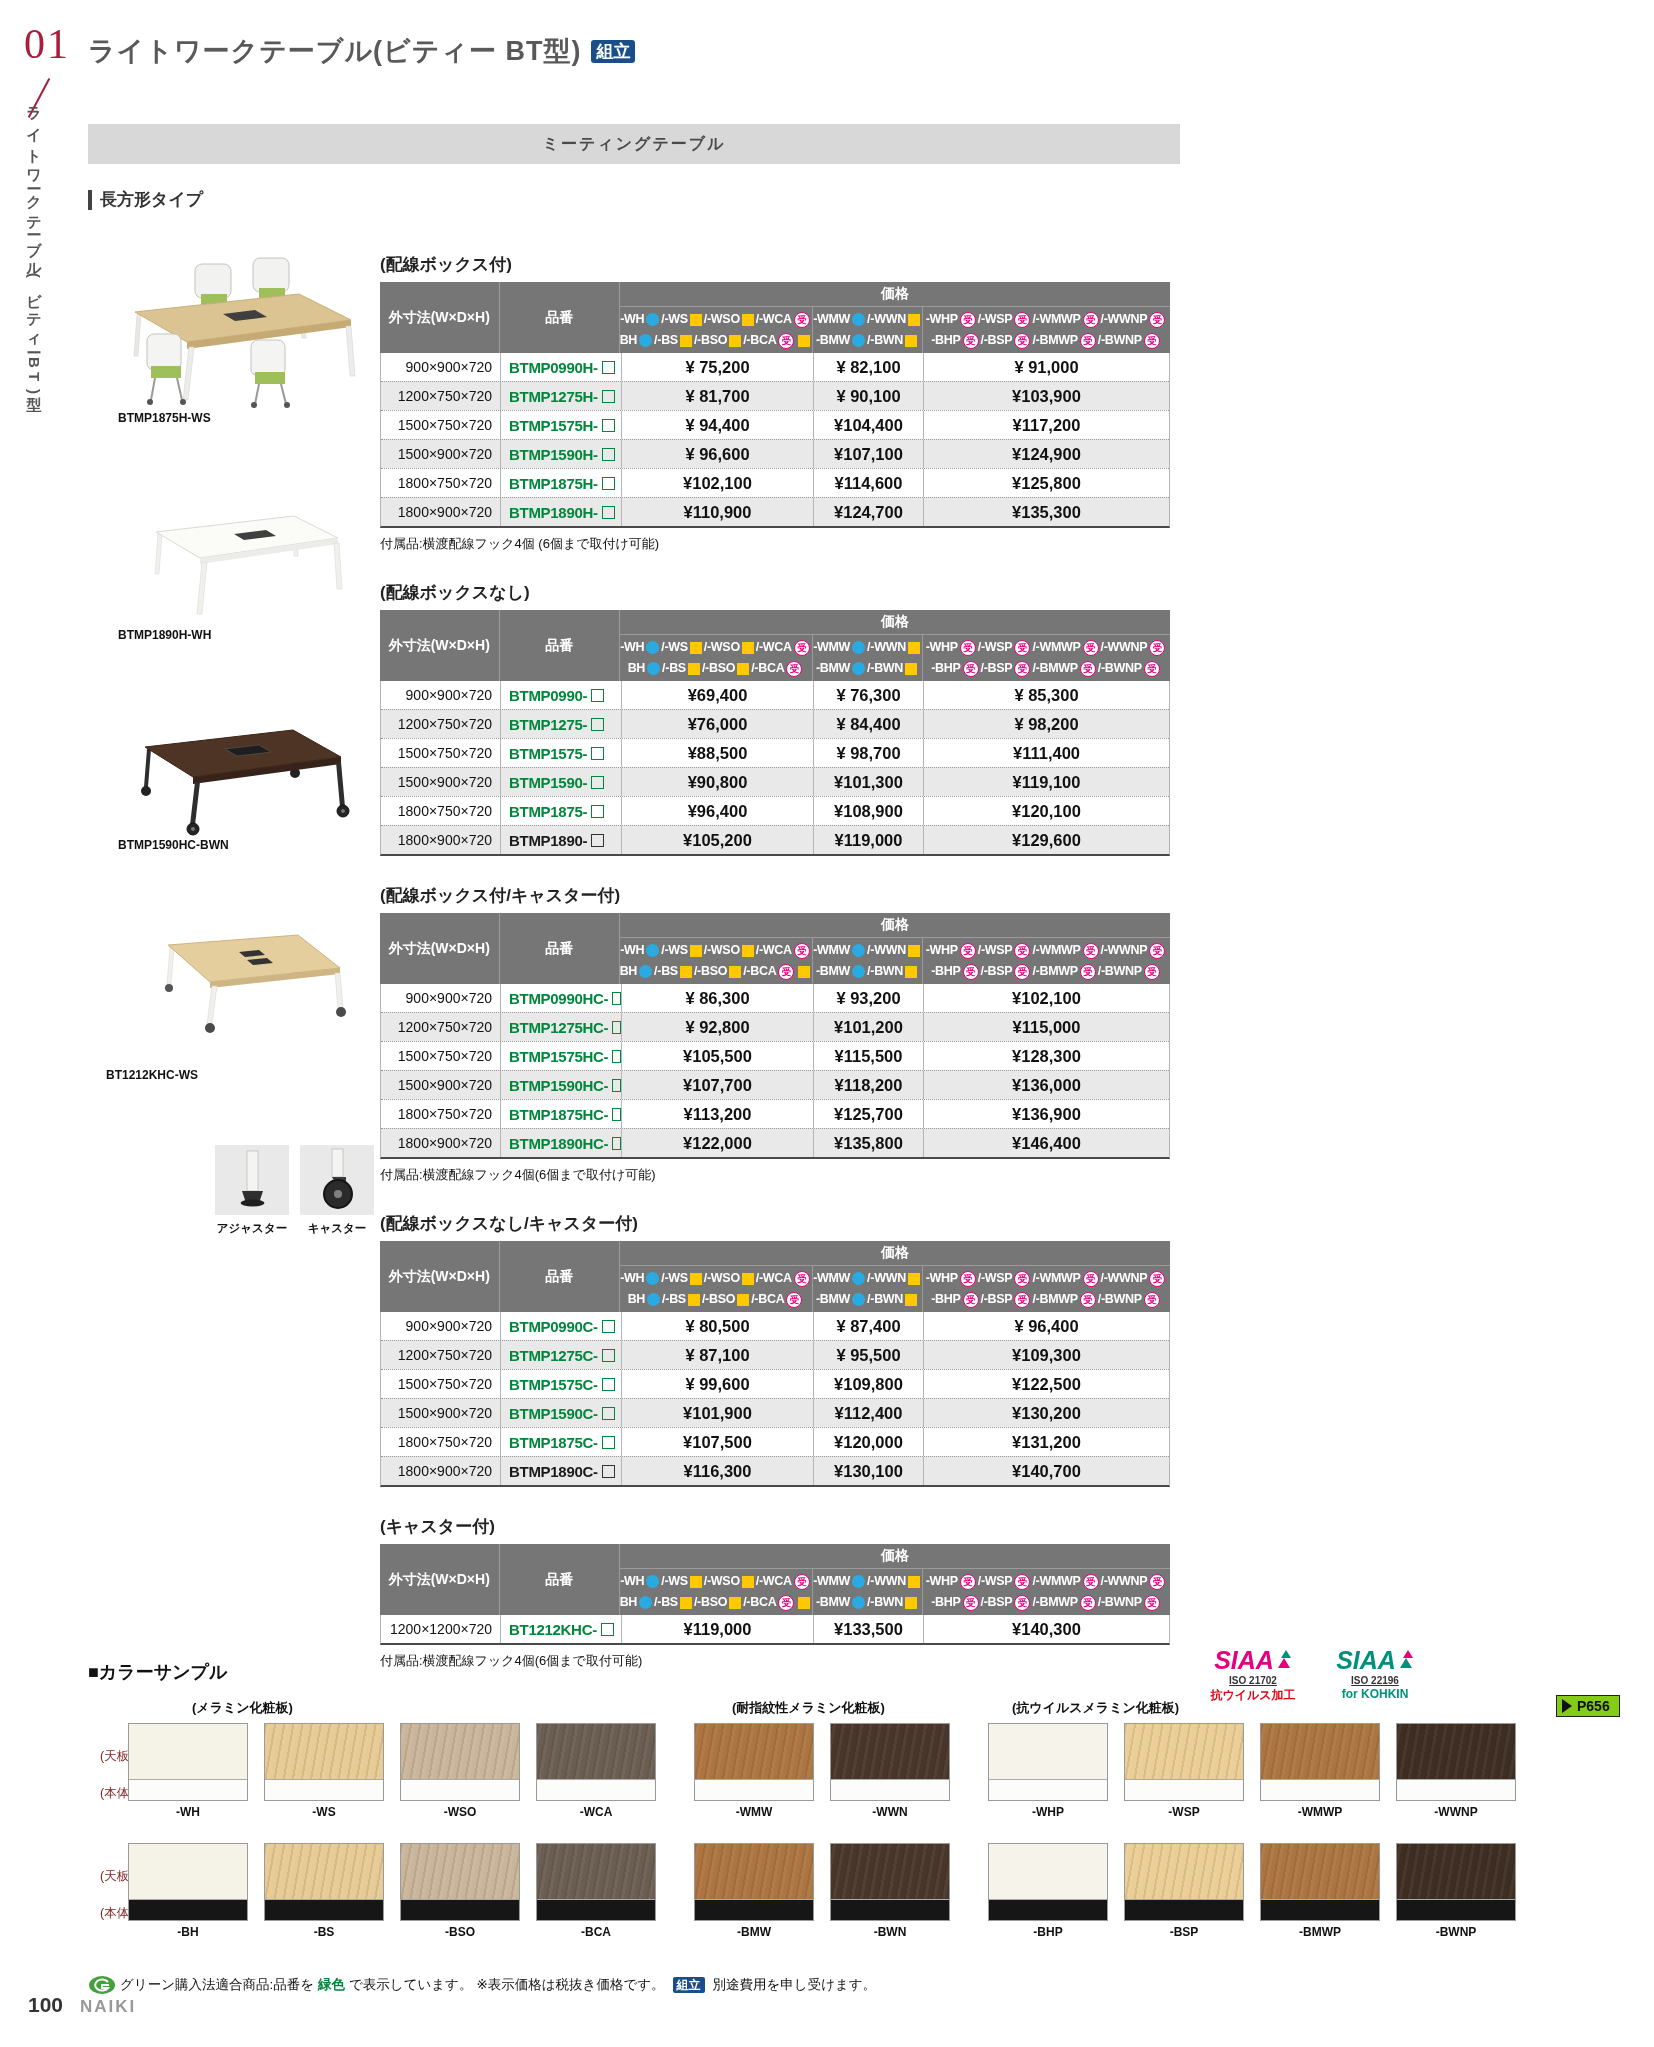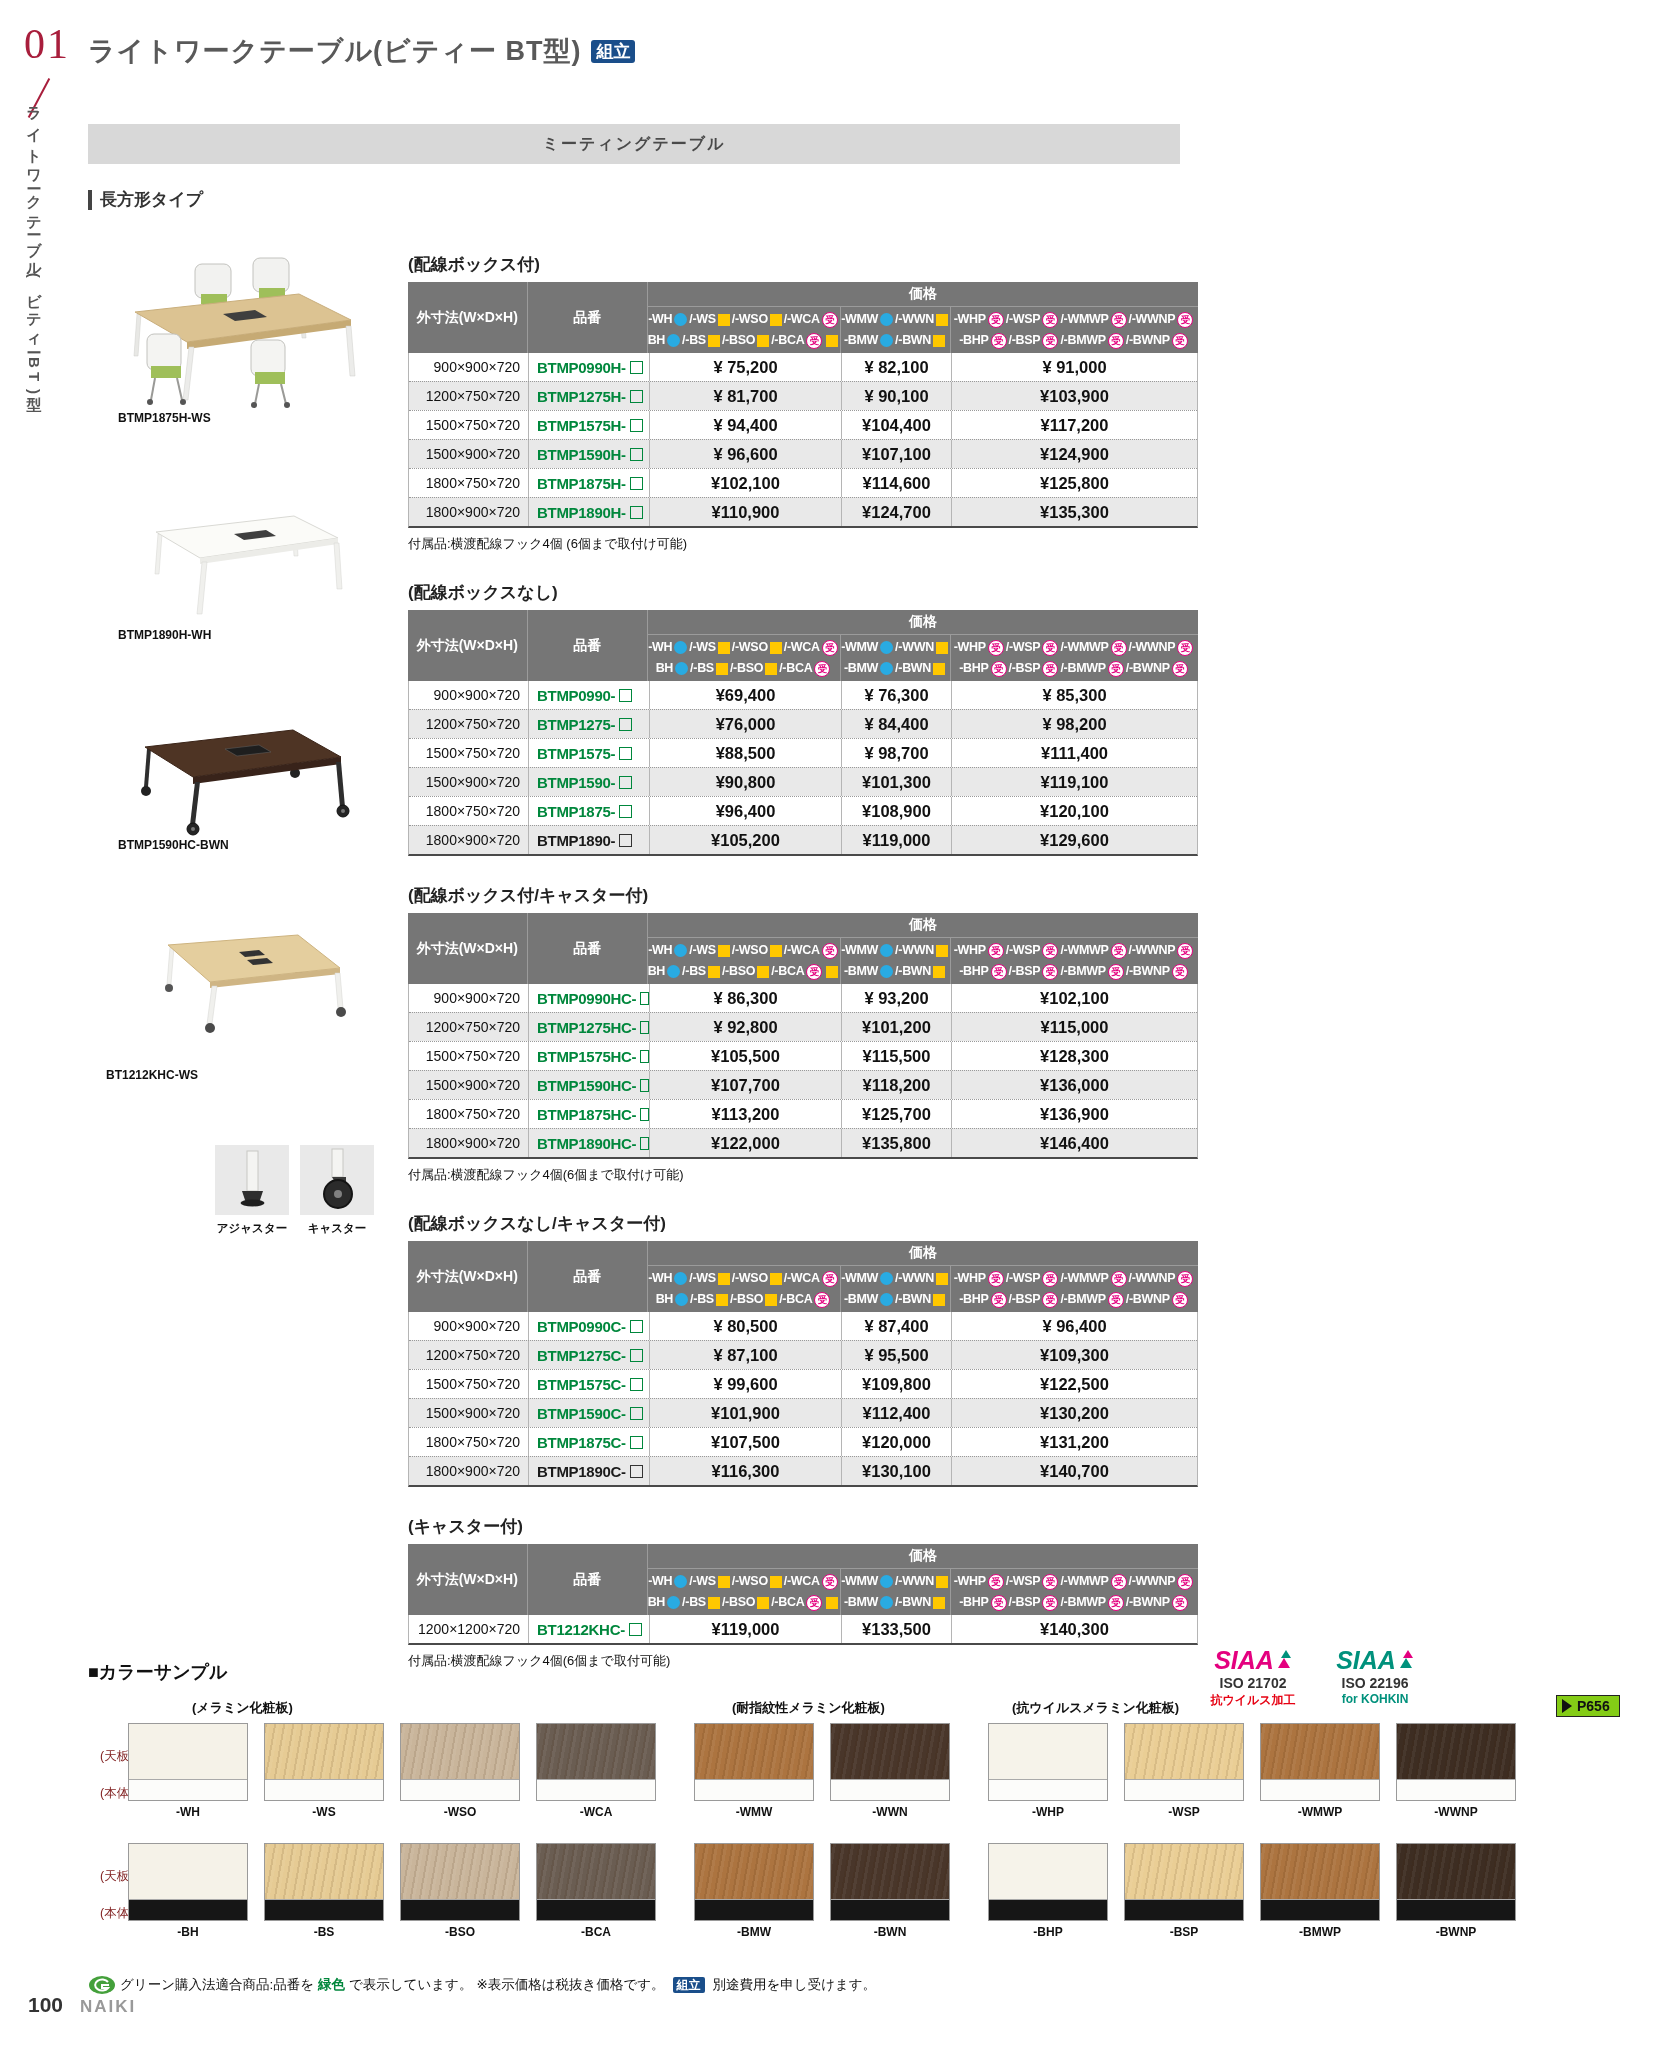--- a/index.html
+++ b/index.html
@@ -32,21 +32,21 @@
                  font-size:17px;font-weight:bold;color:#333;}
   .section-bar{width:4px;height:20px;background:#444;}
 
   
   .fig{position:absolute;}
   .figcap{position:absolute;font-size:12px;font-weight:bold;color:#111;letter-spacing:0;}
   .hwbox{position:absolute;width:74px;height:70px;background:#E9E9E9;}
   .hwcap{position:absolute;width:74px;text-align:center;font-size:11.5px;font-weight:bold;color:#111;}
 
   
-  #tables-col{position:absolute;left:408px;top:253px;width:790px;}
+  #tables-col{position:absolute;left:380px;top:253px;width:790px;}
   .pt-section{margin-bottom:28px;}
   .pt-title{font-size:17px;font-weight:bold;color:#222;margin:0 0 6px 0;}
   .pt-head{display:flex;background:var(--header_gray);color:#fff;box-sizing:border-box;}
   .pt-hcell{display:flex;align-items:center;justify-content:center;font-size:14px;font-weight:bold;box-sizing:border-box;}
   .hc-dim{width:119px;}
   .hc-code{width:121px;border-left:1px solid #9b9b9b;}
   .pt-price-block{flex:1;border-left:1px solid #9b9b9b;display:flex;flex-direction:column;}
   .pt-price-label{height:24px;display:flex;align-items:center;justify-content:center;
                   font-size:14px;font-weight:bold;border-bottom:1px solid #9b9b9b;}
   .pt-groups{display:flex;height:46px;}
@@ -91,21 +91,21 @@
   .sw-strip{height:20px;border-top:1px solid #aaa;}
   .sw-label{text-align:center;font-size:12px;font-weight:bold;margin-top:4px;color:#111;}
 
   
   .cert{position:absolute;top:1648px;left:1205px;display:flex;gap:26px;}
   .siaa{display:flex;flex-direction:column;align-items:center;width:96px;}
   .siaa-name-row{display:flex;align-items:flex-start;gap:2px;}
   .siaa-name{font-size:25px;font-weight:bold;font-style:italic;line-height:1;}
   .siaa.pink .siaa-name{color:var(--siaa_pink);}
   .siaa.teal .siaa-name{color:var(--siaa_teal);}
-  .siaa-iso{font-size:14px;color:#333;font-weight:bold;margin-top:2px;}
+  .siaa-iso{font-size:10px;color:#333;font-weight:bold;margin-top:2px;text-decoration:underline;}
   .siaa-sub{font-size:12px;font-weight:bold;margin-top:1px;}
   .siaa.pink .siaa-sub{color:var(--footer_red);}
   .siaa.teal .siaa-sub{color:var(--siaa_teal);}
   .pref{position:absolute;top:1695px;left:1556px;border:1.5px solid #222;background:#84cc16;display:flex;
         align-items:center;padding:2px 9px 2px 5px;font-size:14px;font-weight:bold;color:#111;}
   .pref-arrow{width:0;height:0;border-top:7px solid transparent;border-bottom:7px solid transparent;
               border-left:10px solid #111;margin-right:5px;}
 
   
   .gnote{position:absolute;left:88px;top:1975px;display:flex;align-items:center;gap:4px;font-size:13.5px;color:#111;}

